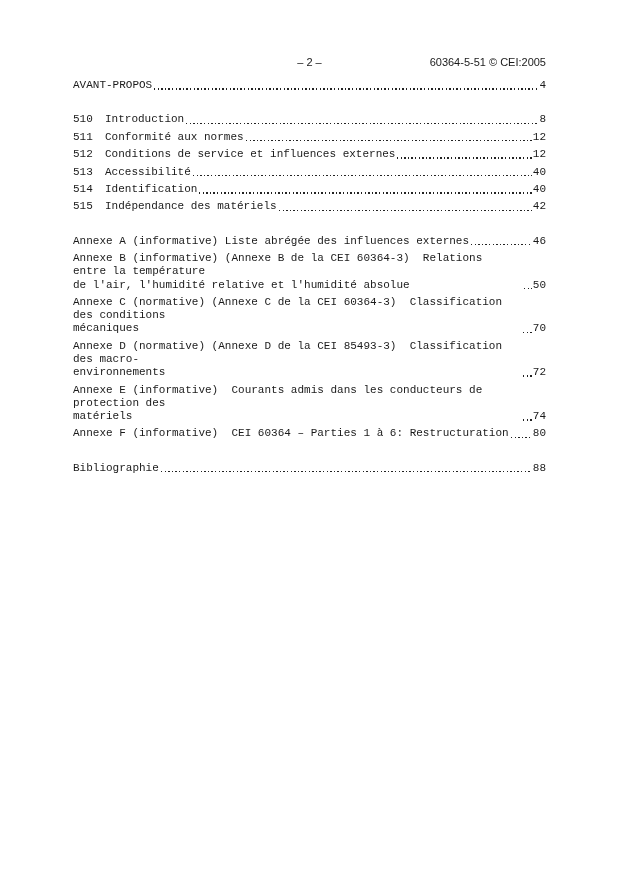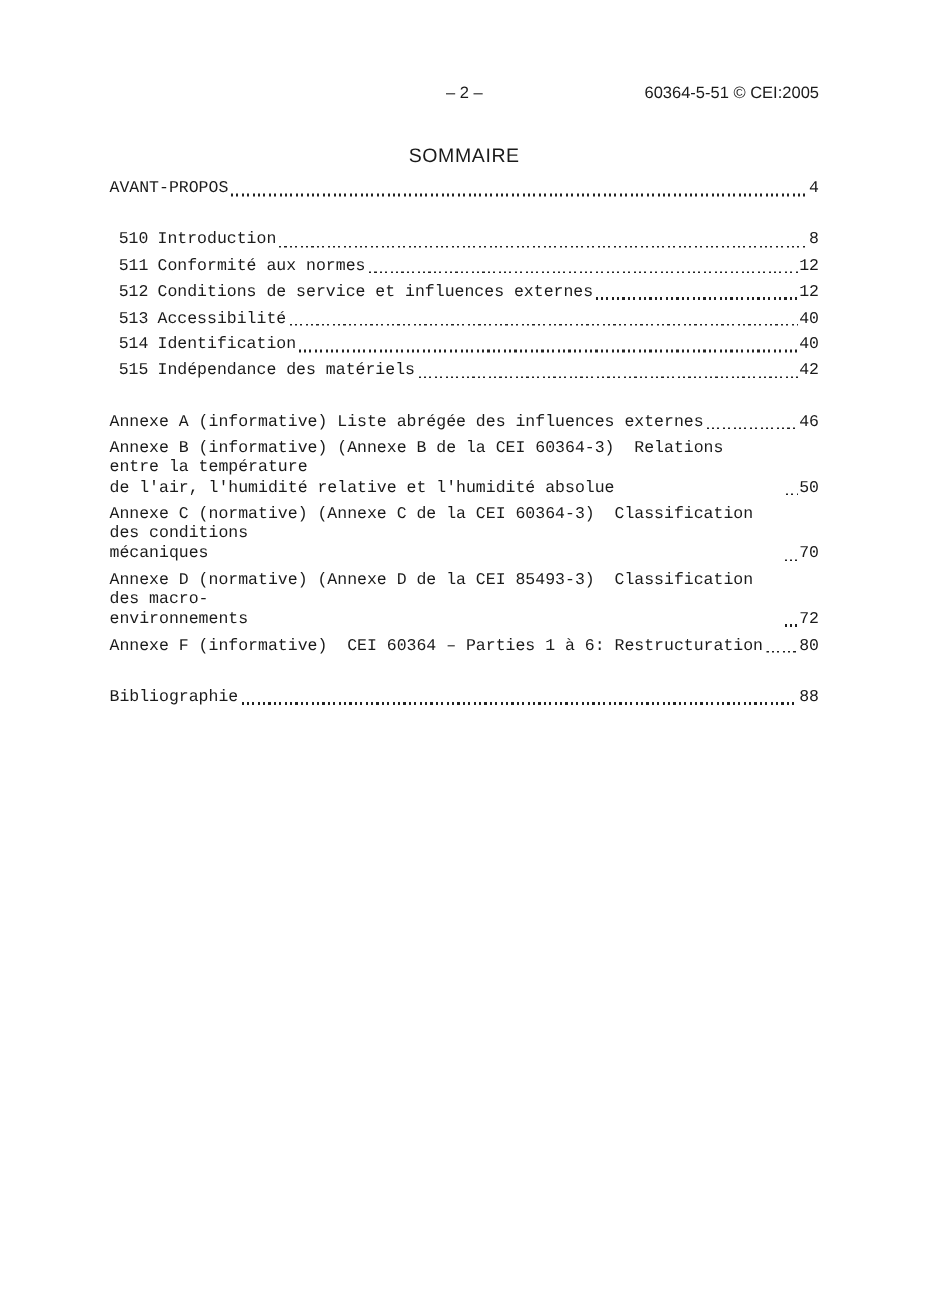--- a/index.html
+++ b/index.html
@@ -48,21 +48,20 @@
   .toc-row {
     display: flex;
     align-items: flex-end;
     font-size: 11px;
     line-height: 13.2px;
     margin-bottom: 4.2px;
     font-family: Liberation Mono, monospace;
   }
   .toc-num {
     flex: 0 0 32px;
-    text-align: center;
   }
   .toc-text {
     flex: 0 1 auto;
     white-space: pre-wrap;
   }
   .leader {
     flex: 1 1 10px;
     height: 1.4px;
     margin: 0 1px 2.5px 2px;
     background-image: repeating-linear-gradient(to right, #222222 0, #222222 1.4px, transparent 1.4px, transparent 3.6px);
@@ -77,21 +76,20 @@
 </head>
 <body>
 
 <div class="page">
 
   <div class="header">
     <span class="header-center">– 2 –</span>
     <span class="header-right">60364-5-51 © CEI:2005</span>
   </div>
 
-  <div class="doc-title">SOMMAIRE</div>
 
   <div class="toc">
 
     <div class="toc-row">
       <span class="toc-text">AVANT-PROPOS</span>
       <span class="leader"></span>
       <span class="toc-page">4</span>
     </div>
 
     <div class="gap"></div>
@@ -161,20 +159,26 @@
       <span class="toc-page">70</span>
     </div>
 
     <div class="toc-row">
       <span class="toc-text">Annexe D (normative) (Annexe D de la CEI 85493-3)  Classification des macro-
 environnements</span>
       <span class="leader"></span>
       <span class="toc-page">72</span>
     </div>
 
+    <div class="toc-row">
+      <span class="toc-text">Annexe E (informative)  Courants admis dans les conducteurs de protection des
+matériels</span>
+      <span class="leader"></span>
+      <span class="toc-page">74</span>
+    </div>
 
     <div class="toc-row">
       <span class="toc-text">Annexe F (informative)  CEI 60364 – Parties 1 à 6: Restructuration</span>
       <span class="leader"></span>
       <span class="toc-page">80</span>
     </div>
 
     <div class="gap"></div>
 
     <div class="toc-row">

